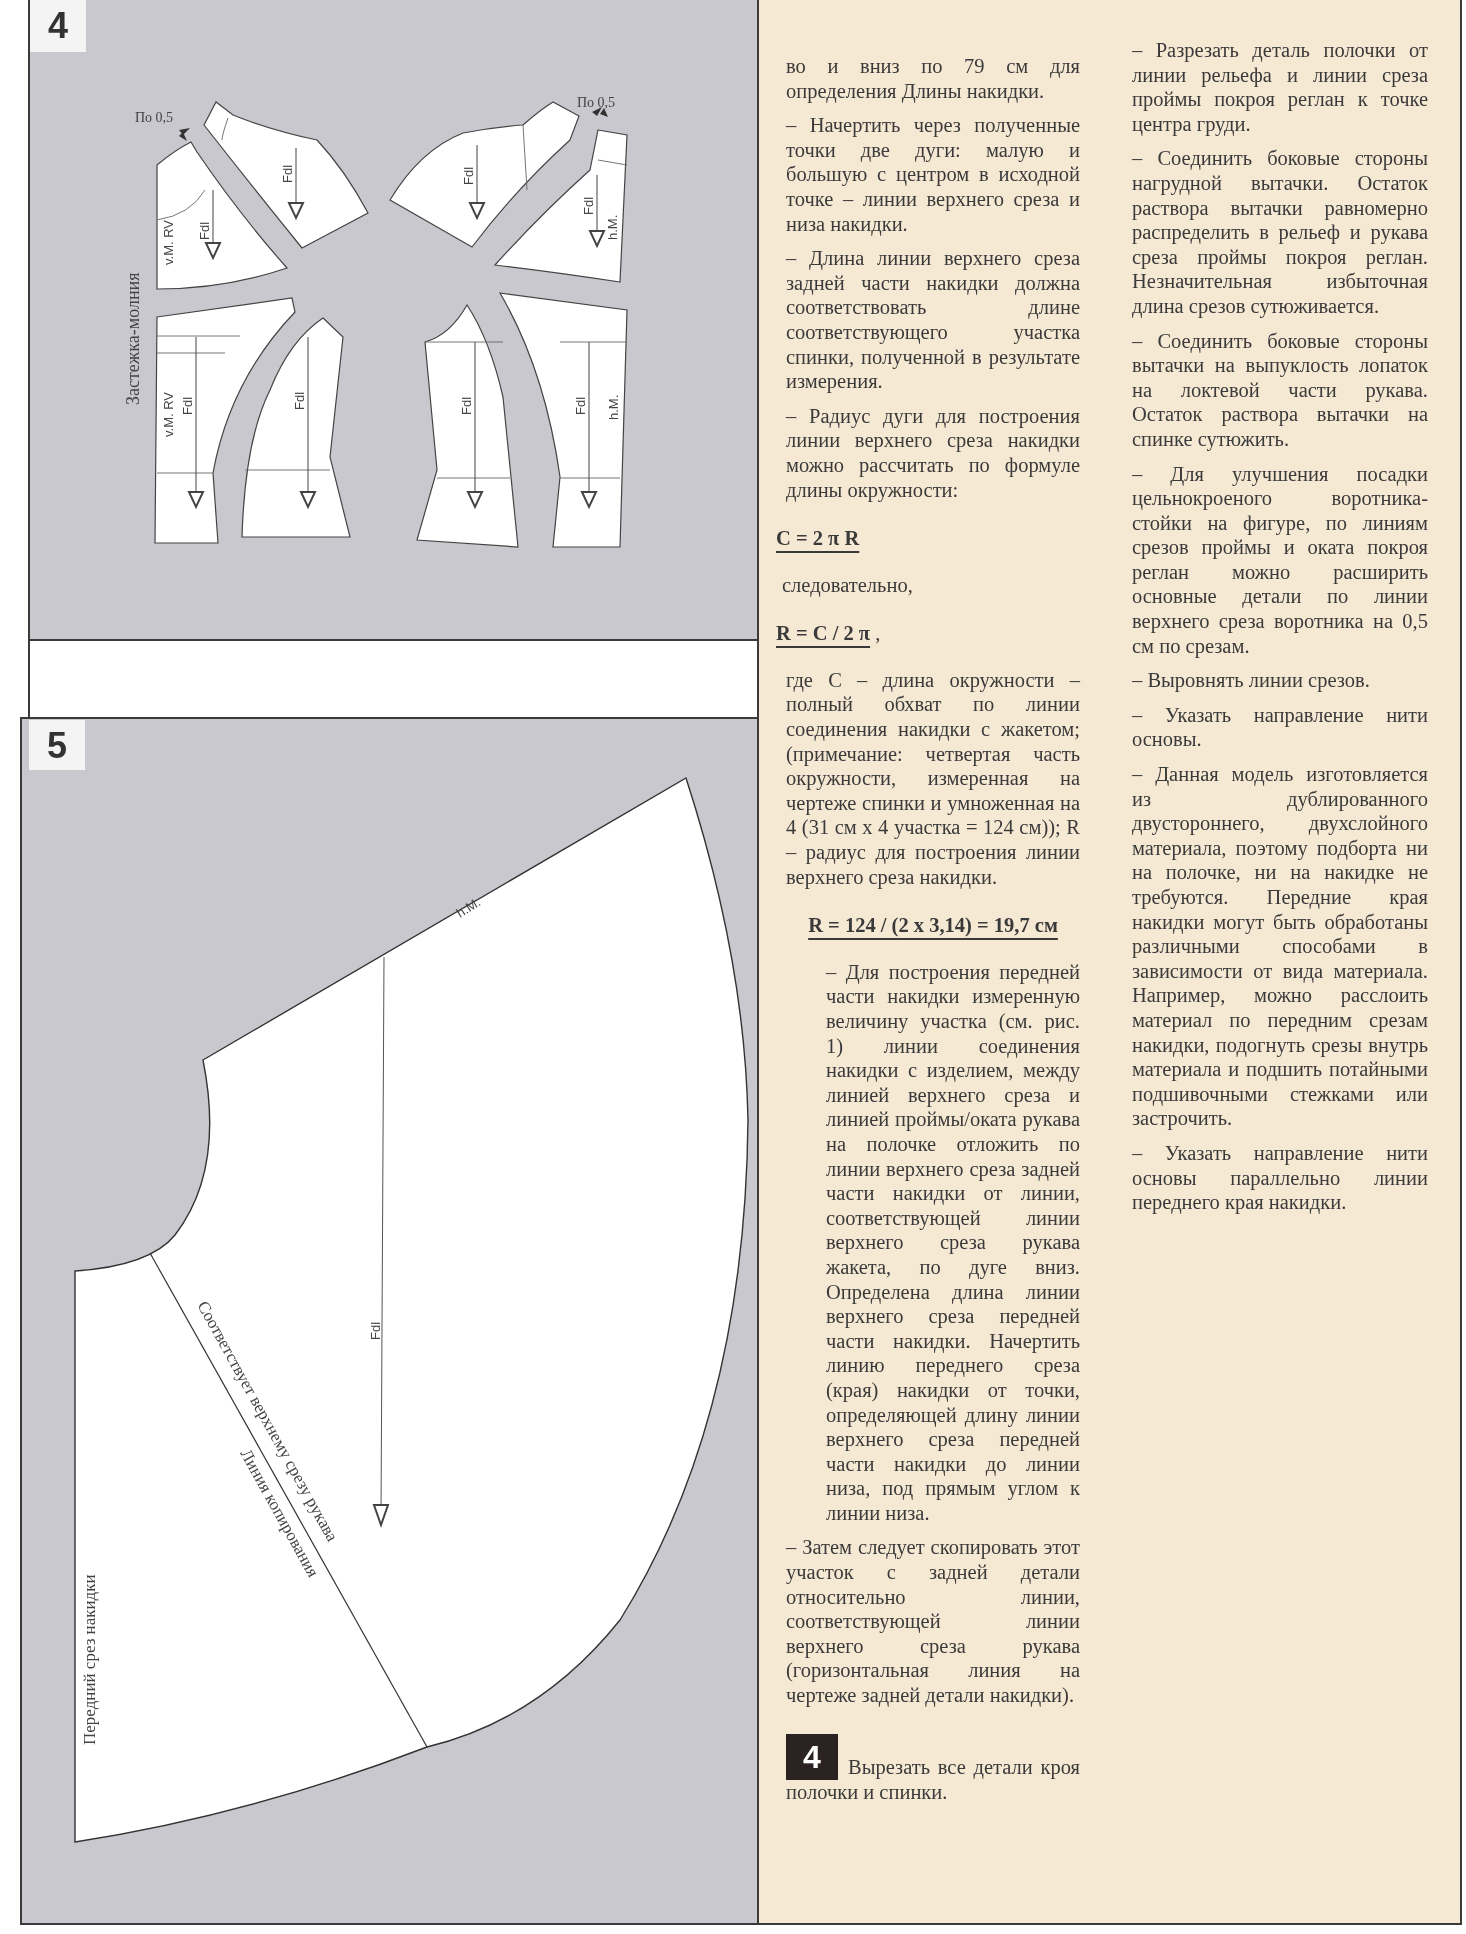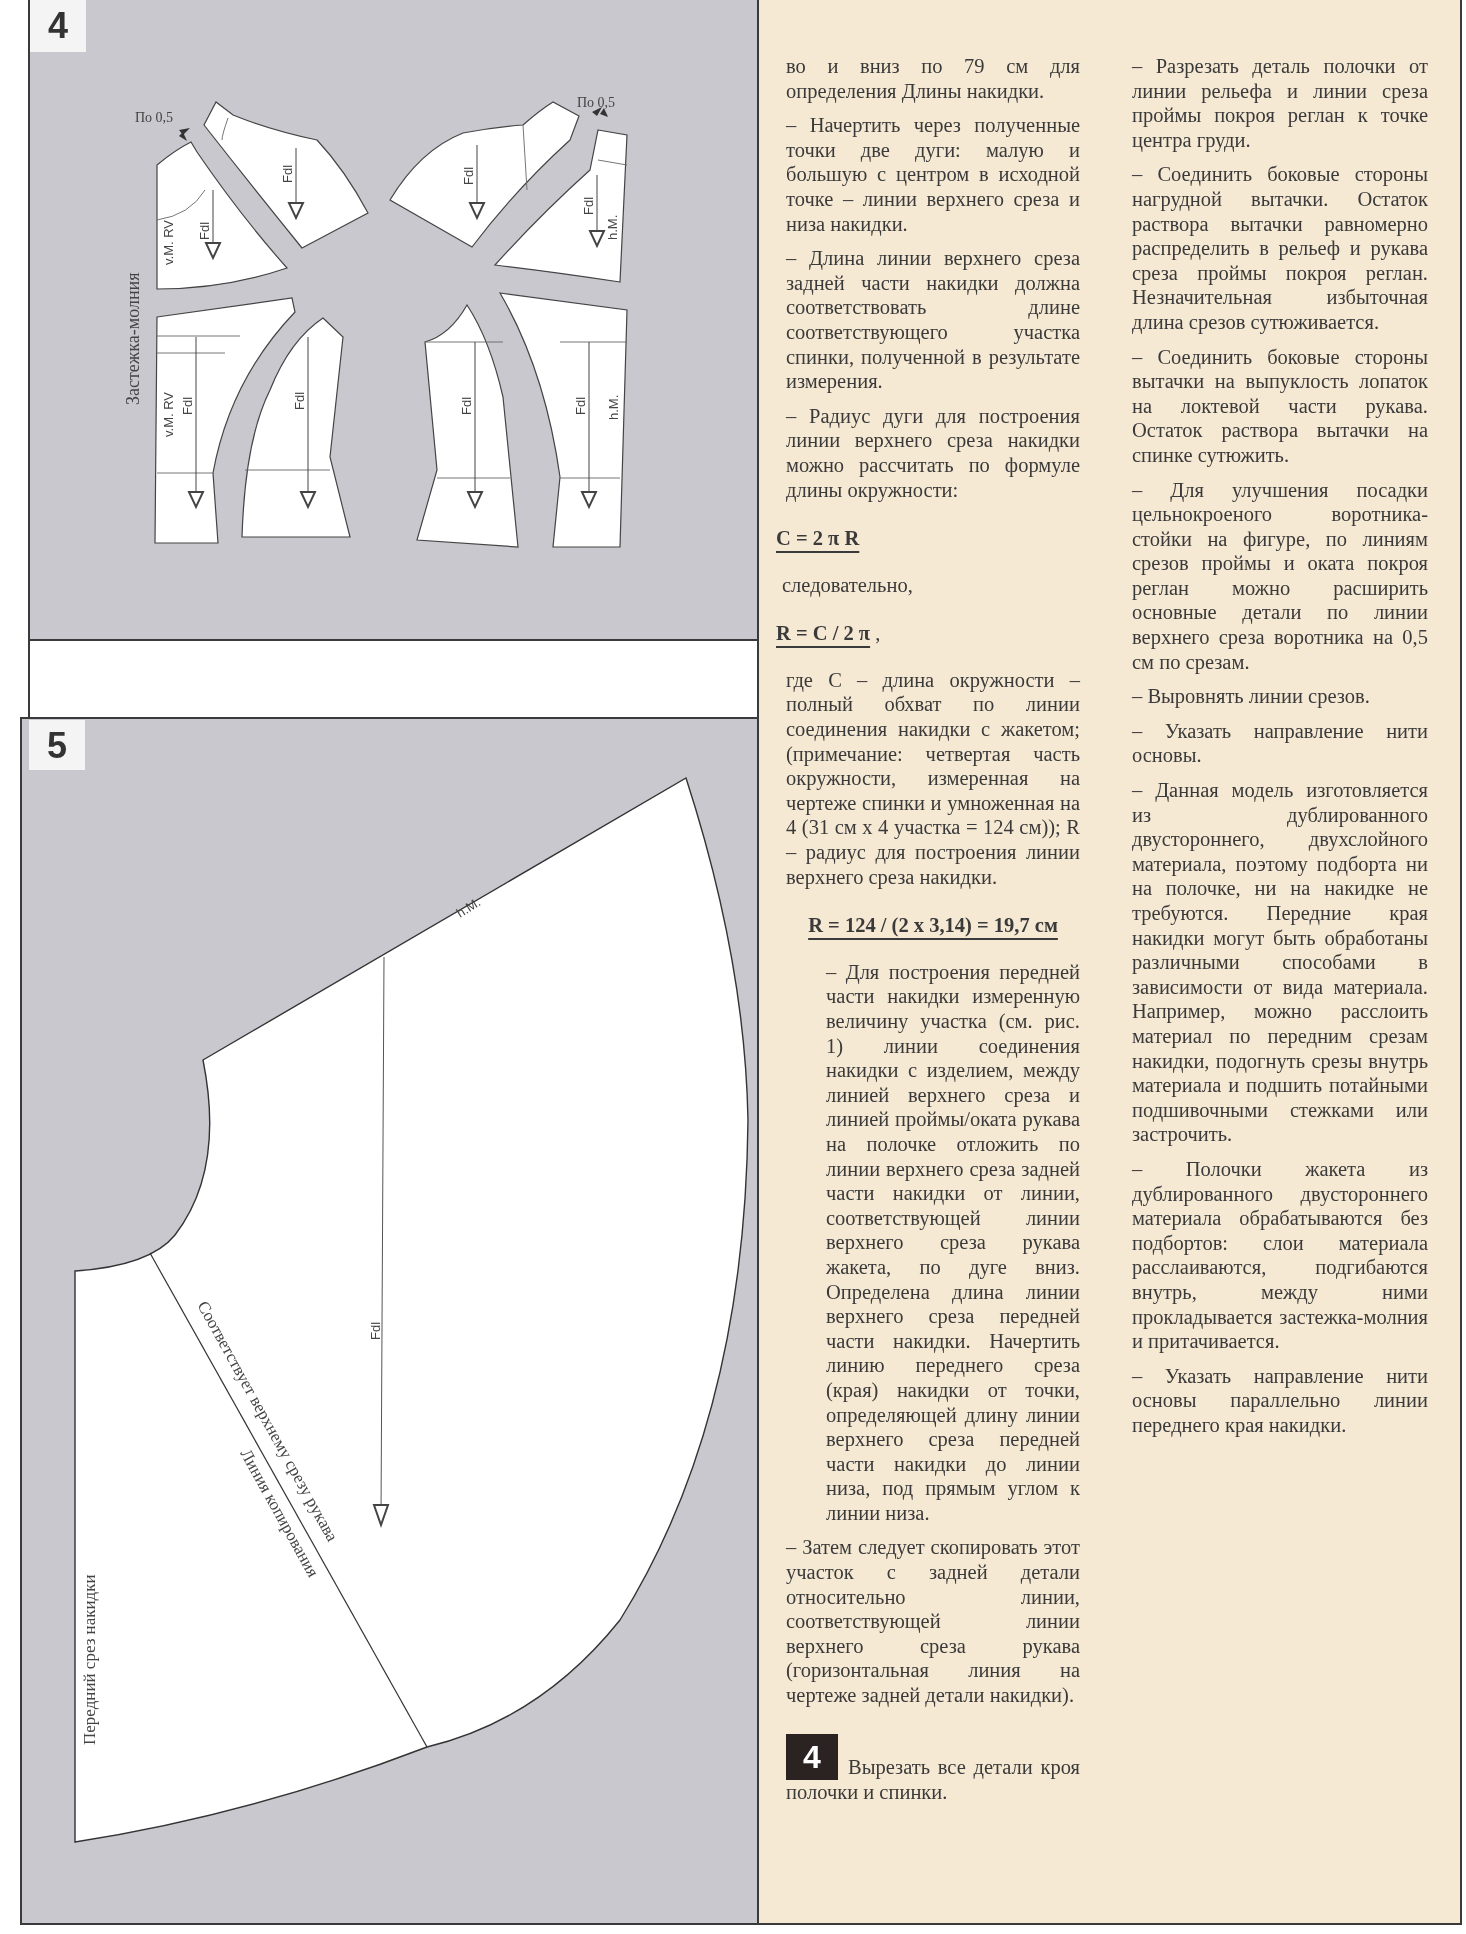--- a/index.html
+++ b/index.html
@@ -136,23 +136,22 @@
   <p class="formula-block"><span class="formula">C = 2 π R</span></p>
   <p style="margin-left:6px;">следовательно,</p>
   <p class="formula-block"><span class="formula">R = C / 2 π</span><span> ,</span></p>
   <p>где С – длина окружности – полный обхват по линии соединения накидки с жакетом; (примечание: четвертая часть окружности, измеренная на чертеже спинки и умноженная на 4 (31 см х 4 участка = 124 см)); R – радиус для построения линии верхнего среза накидки.</p>
   <p class="formula-block" style="text-align:center;"><span class="formula">R = 124 / (2 x 3,14) = 19,7 см</span></p>
   <p style="margin-left:50px;">– Для построения передней части накидки измеренную величину участка (см. рис. 1) линии соединения накидки с изделием, между линией верхнего среза и линией проймы/оката рукава на полочке отложить по линии верхнего среза задней части накидки от линии, соответствующей линии верхнего среза рукава жакета, по дуге вниз. Определена длина линии верхнего среза передней части накидки. Начертить линию переднего среза (края) накидки от точки, определяющей длину линии верхнего среза передней части накидки до линии низа, под прямым углом к линии низа.</p>
   <p>– Затем следует скопировать этот участок с задней детали относительно линии, соответствующей линии верхнего среза рукава (горизонтальная линия на чертеже задней детали накидки).</p>
   <p class="step"><span class="step-badge">4</span><span>Вырезать все детали кроя полочки и спинки.</span></p>
 </div>
 
-<div class="col" style="left:1122px; top:44px; width:316px;">
+<div class="col" style="left:1122px; top:28px; width:316px;">
   <p>– Разрезать деталь полочки от линии рельефа и линии среза проймы покроя реглан к точке центра груди.</p>
   <p>– Соединить боковые стороны нагрудной вытачки. Остаток раствора вытачки равномерно распределить в рельеф и рукава среза проймы покроя реглан. Незначительная избыточная длина срезов сутюживается.</p>
   <p>– Соединить боковые стороны вытачки на выпуклость лопаток на локтевой части рукава. Остаток раствора вытачки на спинке сутюжить.</p>
   <p>– Для улучшения посадки цельнокроеного воротника-стойки на фигуре, по линиям срезов проймы и оката покроя реглан можно расширить основные детали по линии верхнего среза воротника на 0,5 см по срезам.</p>
   <p>– Выровнять линии срезов.</p>
   <p>– Указать направление нити основы.</p>
   <p>– Данная модель изготовляется из дублированного двустороннего, двухслойного материала, поэтому подборта ни на полочке, ни на накидке не требуются. Передние края накидки могут быть обработаны различными способами в зависимости от вида материала. Например, можно расслоить материал по передним срезам накидки, подогнуть срезы внутрь материала и подшить потайными подшивочными стежками или застрочить.</p>
-  <p>– Полочки жакета из дублированного двустороннего материала обрабатываются без подбортов: слои материала расслаиваются, подгибаются внутрь, между ними прокладывается застежка-молния и притачивается.</p>
   <p>– Указать направление нити основы параллельно линии переднего края накидки.</p>
 </div>
 
 </body></html>

